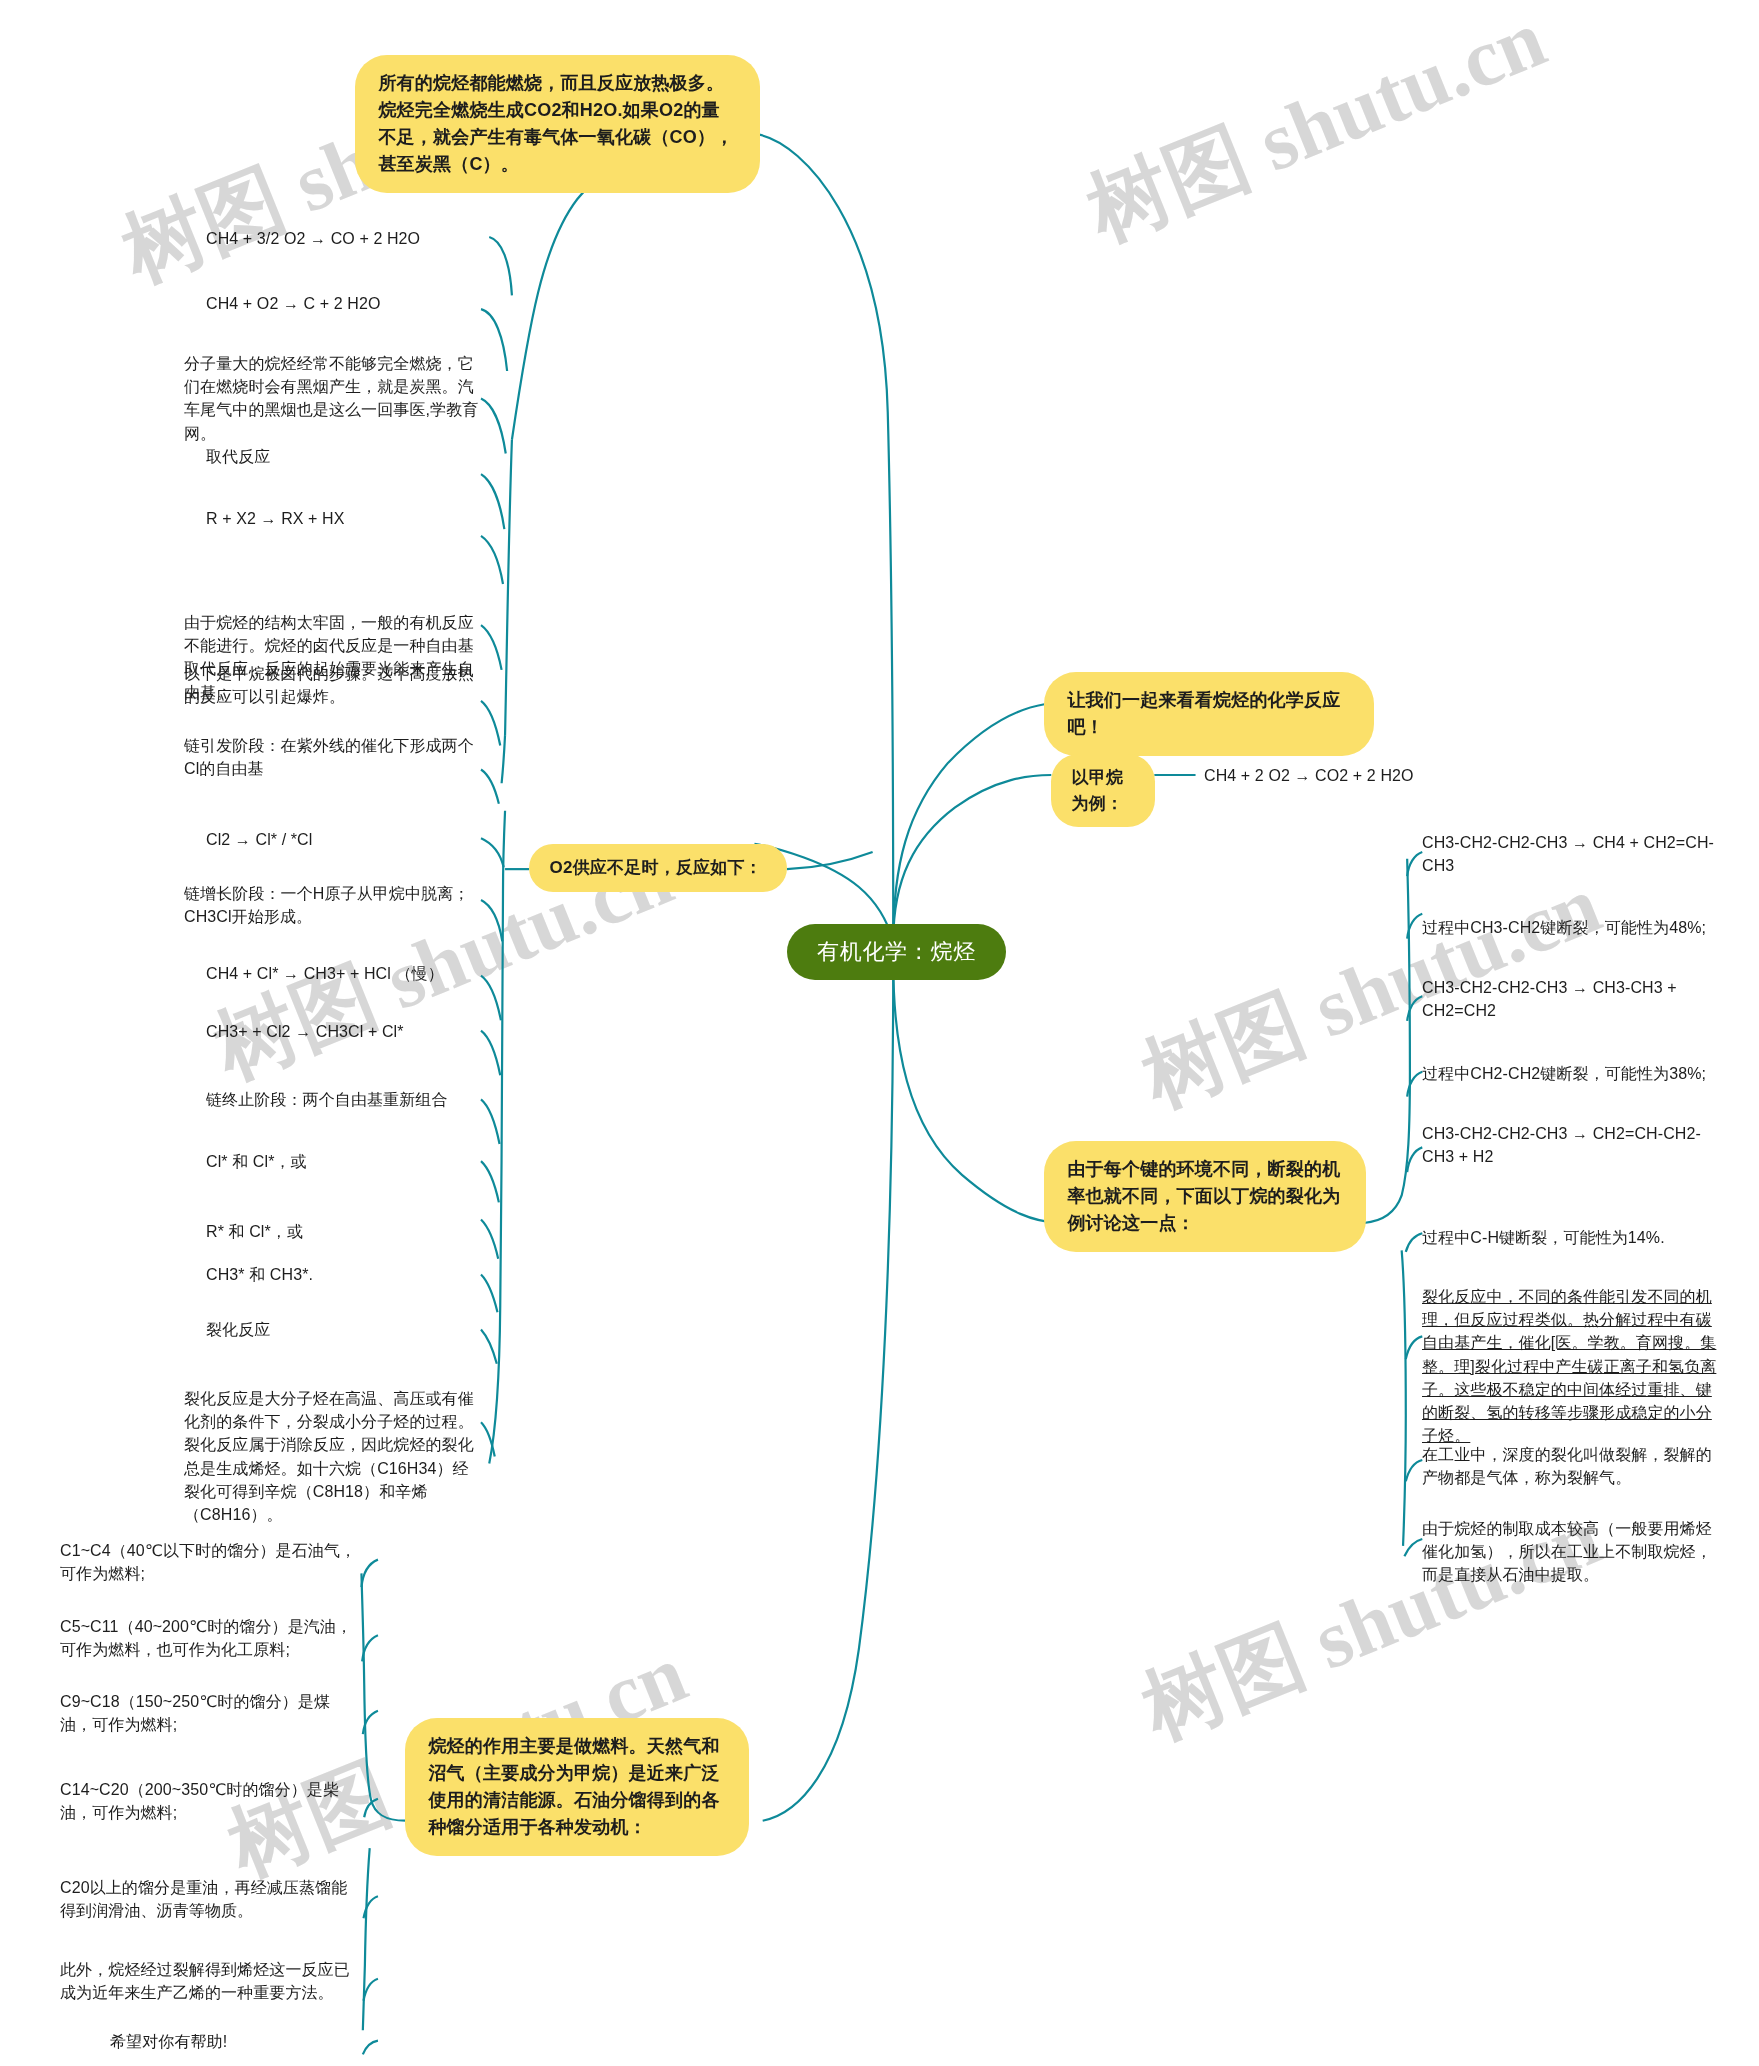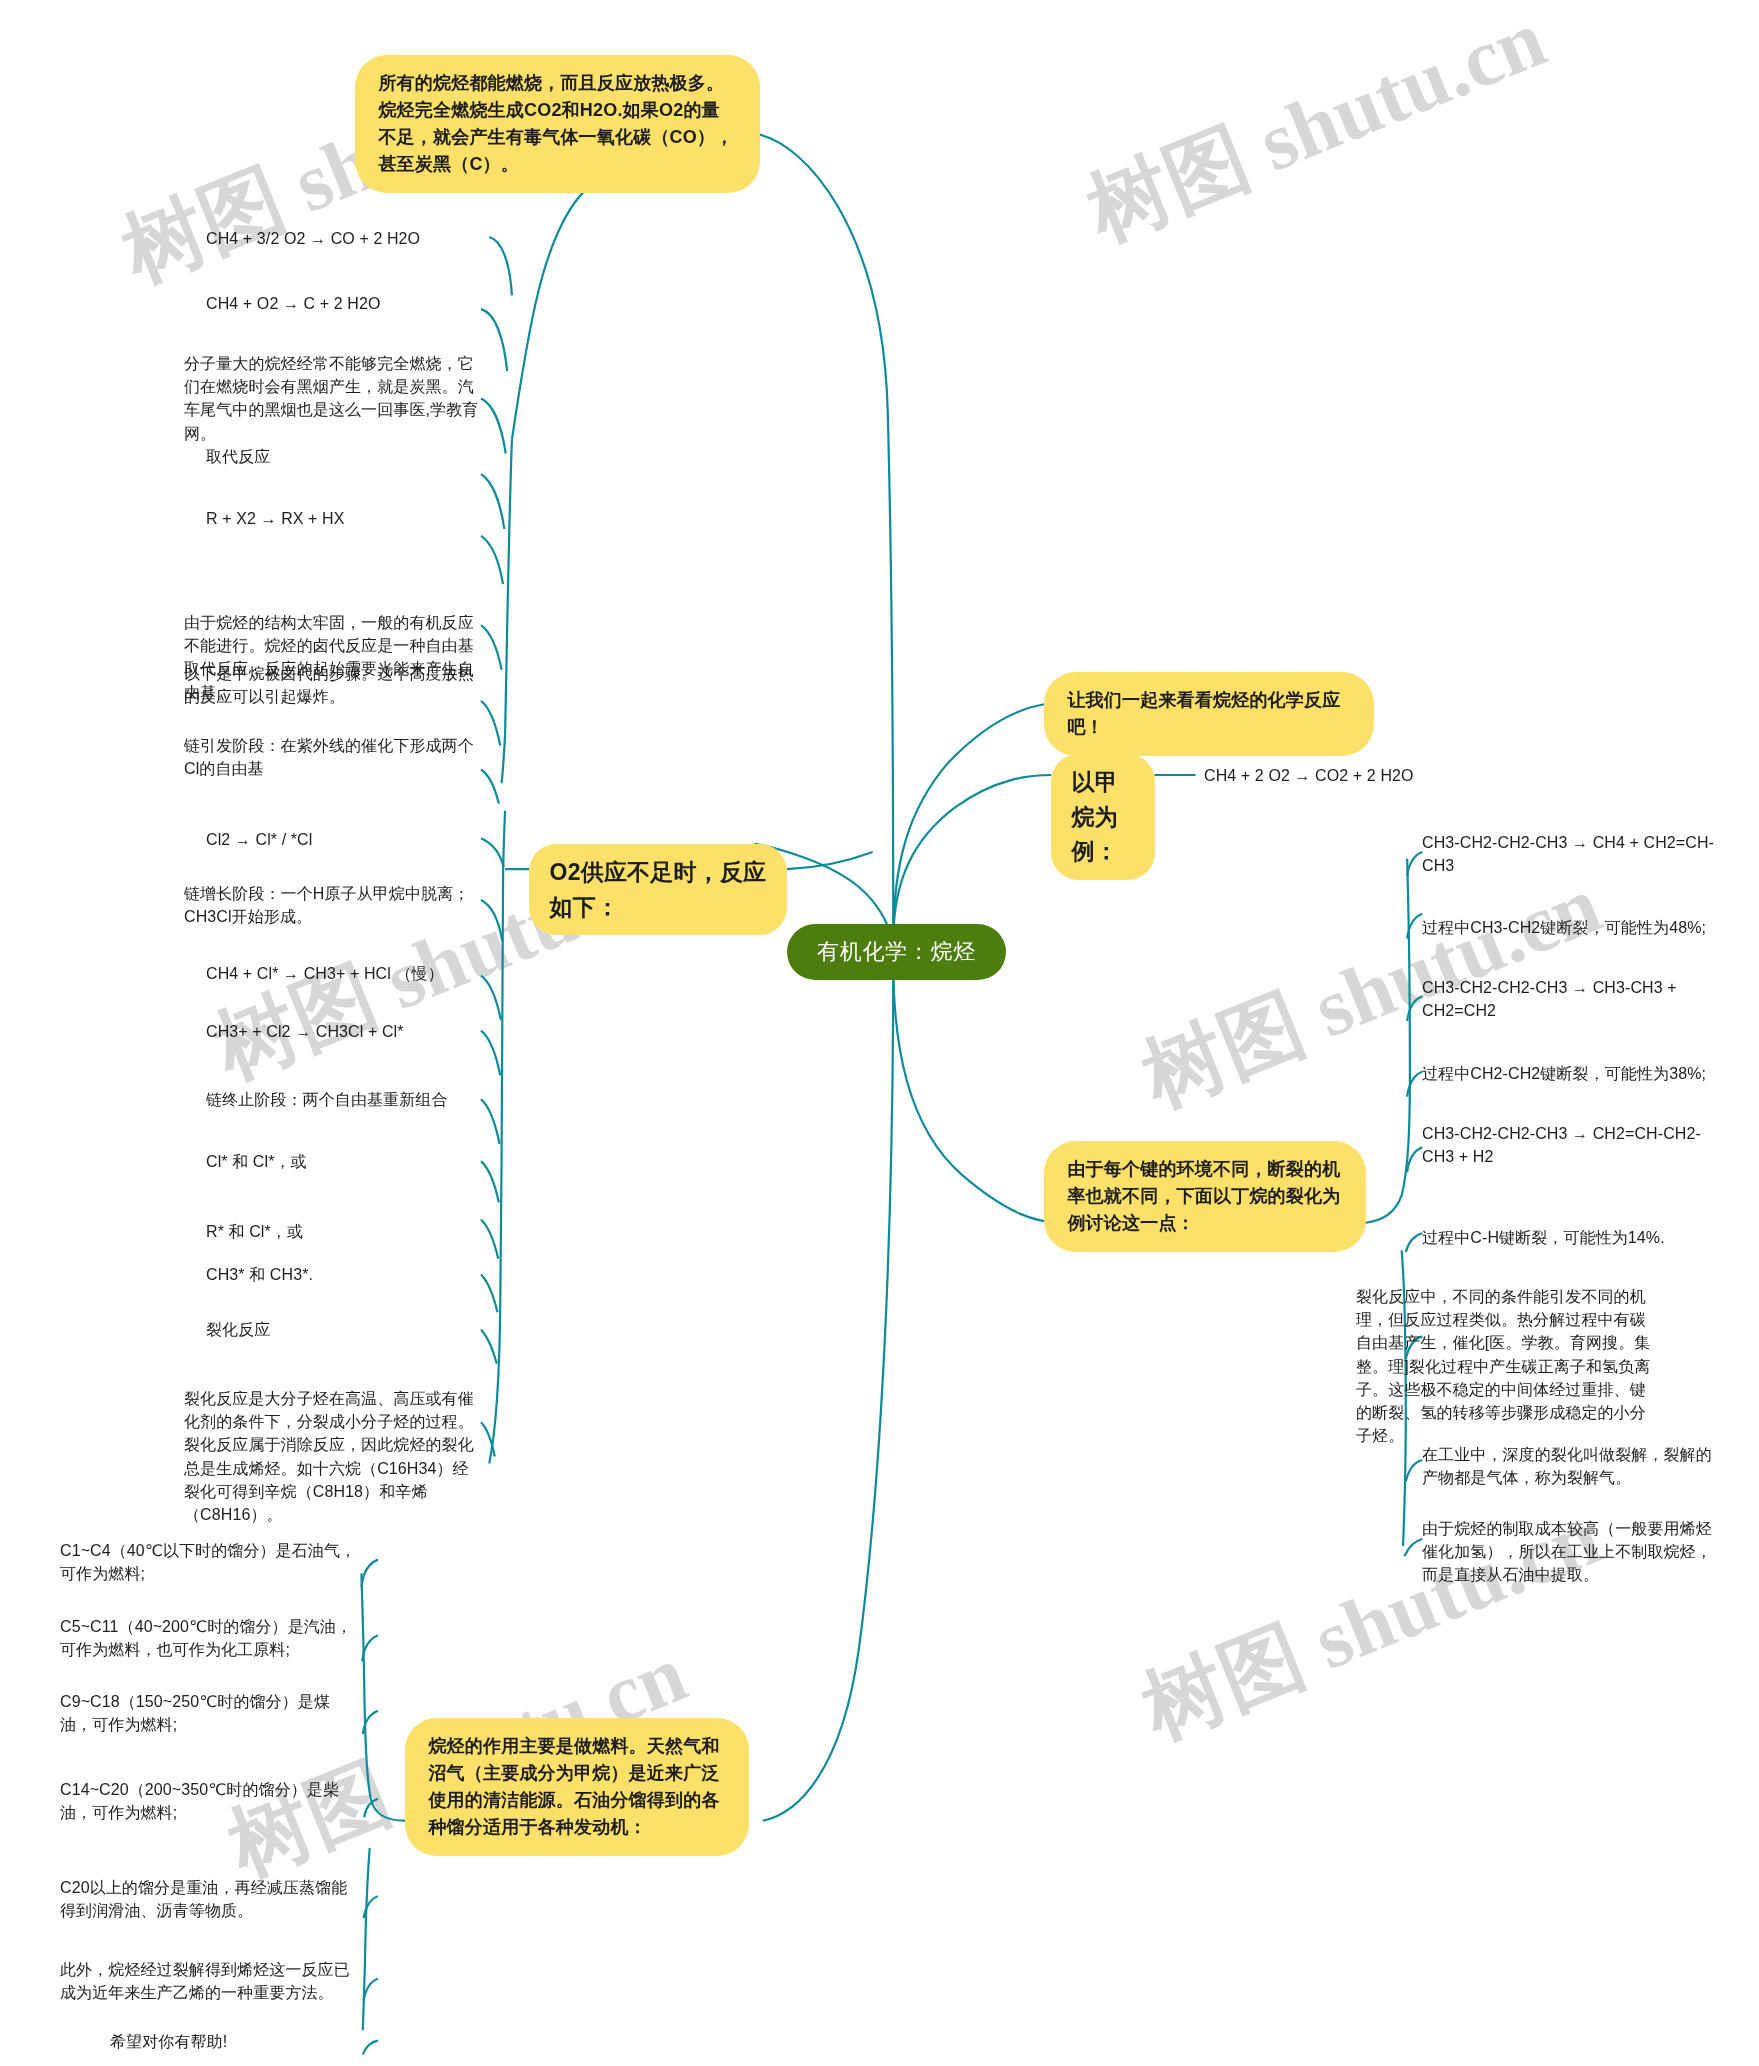--- a/index.html
+++ b/index.html
@@ -41,21 +41,21 @@
     background:#fbe06a;
     border-radius:32px;
     color:#1d1d1d;
     font-size:18px;
     line-height:1.5;
     padding:15px 23.4px;
     box-sizing:border-box;
     letter-spacing:0.2px;
     font-weight:bold;
   }
-  .pill.small{font-size:23px;padding:11px 20.6px;border-radius:27.5px;}
+  .pill.small{font-size:17px;padding:11px 20.6px;border-radius:27.5px;}
 
   .root{
     position:absolute;
     background:#4d7c0f;
     border-radius:30px;
     color:#ffffff;
     font-size:22px;
     line-height:1.3;
     padding:13.7px 30px;
     box-sizing:border-box;
@@ -172,21 +172,21 @@
   <div class="leaf l" style="left:1204px;top:764px;width:289px;">CH4 + 2 O2 → CO2 + 2 H2O</div>
 
   <div class="pill" style="left:1044px;top:1141px;width:322px;">由于每个键的环境不同，断裂的机率也就不同，下面以丁烷的裂化为例讨论这一点：</div>
 
   <div class="leaf l" style="left:1422px;top:831px;width:297px;">CH3-CH2-CH2-CH3 → CH4 + CH2=CH-CH3</div>
   <div class="leaf l" style="left:1422px;top:916px;width:297px;">过程中CH3-CH2键断裂，可能性为48%;</div>
   <div class="leaf l" style="left:1422px;top:976px;width:297px;">CH3-CH2-CH2-CH3 → CH3-CH3 + CH2=CH2</div>
   <div class="leaf l" style="left:1422px;top:1062px;width:297px;">过程中CH2-CH2键断裂，可能性为38%;</div>
   <div class="leaf l" style="left:1422px;top:1122px;width:297px;">CH3-CH2-CH2-CH3 → CH2=CH-CH2-CH3 + H2</div>
   <div class="leaf l" style="left:1422px;top:1226px;width:297px;">过程中C-H键断裂，可能性为14%.</div>
-  <div class="leaf l" style="left:1356px;top:1285px;width:297px;">裂化反应中，不同的条件能引发不同的机理，但反应过程类似。热分解过程中有碳自由基产生，催化[医。学教。育网搜。集整。理]裂化过程中产生碳正离子和氢负离子。这些极不稳定的中间体经过重排、键的断裂、氢的转移等步骤形成稳定的小分子烃。</div>
+  <div class="leaf l" style="left:1422px;top:1285px;width:297px;text-decoration:underline;">裂化反应中，不同的条件能引发不同的机理，但反应过程类似。热分解过程中有碳自由基产生，催化[医。学教。育网搜。集整。理]裂化过程中产生碳正离子和氢负离子。这些极不稳定的中间体经过重排、键的断裂、氢的转移等步骤形成稳定的小分子烃。</div>
   <div class="leaf l" style="left:1422px;top:1443px;width:297px;">在工业中，深度的裂化叫做裂解，裂解的产物都是气体，称为裂解气。</div>
   <div class="leaf l" style="left:1422px;top:1517px;width:297px;">由于烷烃的制取成本较高（一般要用烯烃催化加氢），所以在工业上不制取烷烃，而是直接从石油中提取。</div>
 
   <div class="pill" style="left:405px;top:1718px;width:344px;">烷烃的作用主要是做燃料。天然气和沼气（主要成分为甲烷）是近来广泛使用的清洁能源。石油分馏得到的各种馏分适用于各种发动机：</div>
 
   <div class="leaf l" style="left:60px;top:1539px;width:302px;">C1~C4（40℃以下时的馏分）是石油气，可作为燃料;</div>
   <div class="leaf l" style="left:60px;top:1615px;width:302px;">C5~C11（40~200℃时的馏分）是汽油，可作为燃料，也可作为化工原料;</div>
   <div class="leaf l" style="left:60px;top:1690px;width:302px;">C9~C18（150~250℃时的馏分）是煤油，可作为燃料;</div>
   <div class="leaf l" style="left:60px;top:1778px;width:302px;">C14~C20（200~350℃时的馏分）是柴油，可作为燃料;</div>
   <div class="leaf l" style="left:60px;top:1876px;width:302px;">C20以上的馏分是重油，再经减压蒸馏能得到润滑油、沥青等物质。</div>

